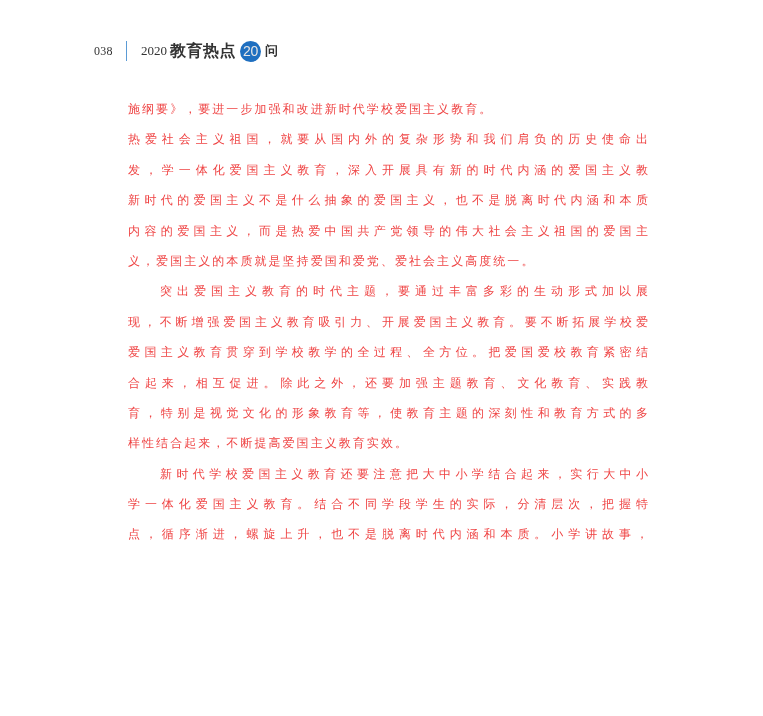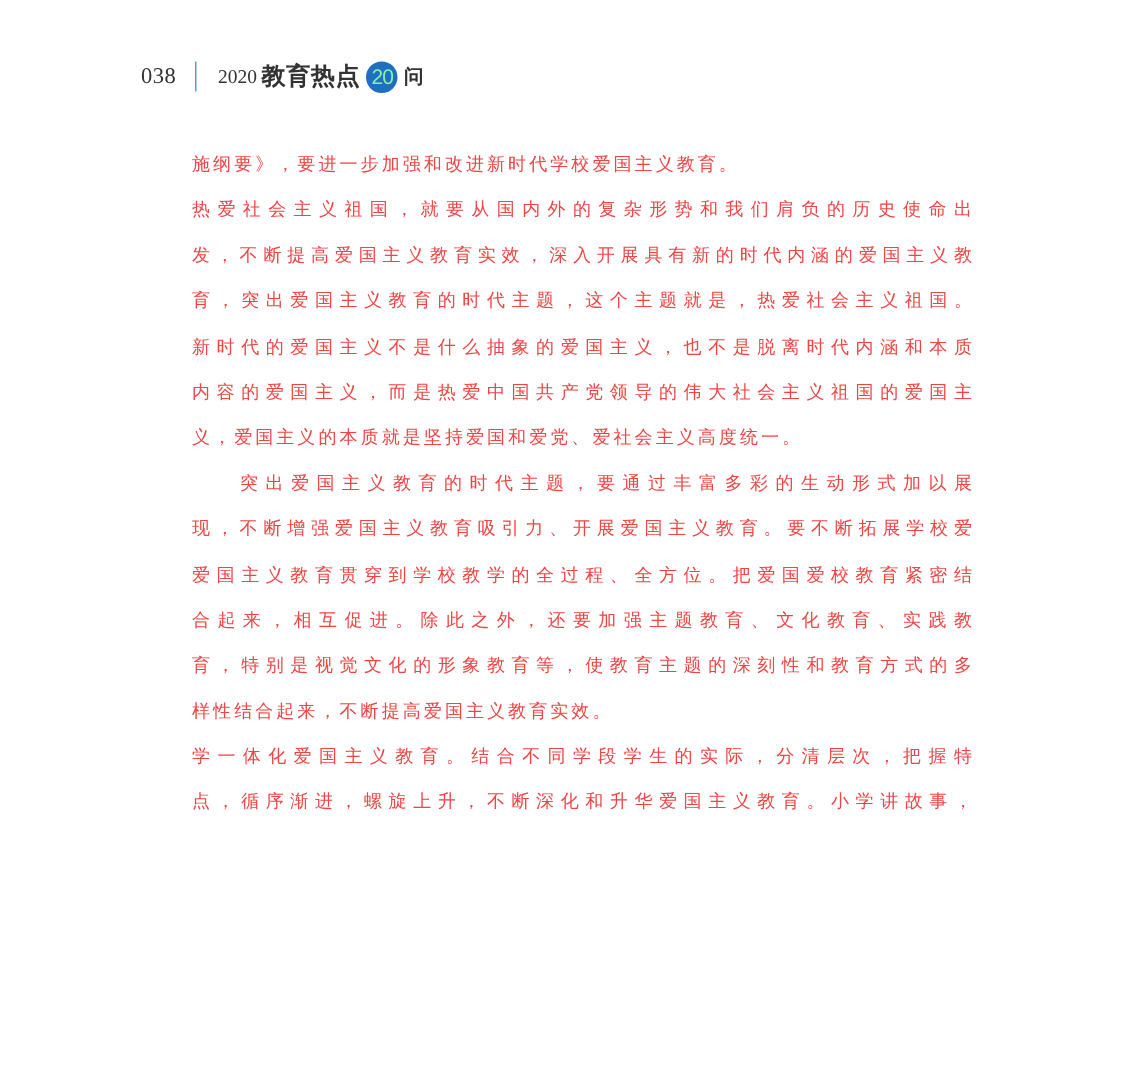--- a/index.html
+++ b/index.html
@@ -19,21 +19,21 @@
       position: absolute;
       left: 94px;
       top: 38px;
       height: 26px;
       display: flex;
       align-items: center;
       font-family: "Liberation Serif", "DejaVu Serif", serif;
       color: #333333;
     }
     .page-number {
-      font-size: 15px;
+      font-size: 12px;
       letter-spacing: 0.3px;
     }
     .header-sep {
       width: 1px;
       height: 20px;
       background: #5b9bd5;
       margin: 0 14px 0 13px;
     }
     .book-year {
       font-size: 13px;
@@ -45,21 +45,21 @@
       letter-spacing: 0.5px;
     }
     .badge {
       display: inline-flex;
       align-items: center;
       justify-content: center;
       width: 21px;
       height: 21px;
       border-radius: 50%;
       background: #1f6fc0;
-      color: #86efac;
+      color: #e5e5e5;
       font-family: "Liberation Sans", "DejaVu Sans", sans-serif;
       font-size: 14px;
       margin: 0 4px 0 4px;
       letter-spacing: -0.5px;
     }
     .book-suffix {
       font-size: 13px;
       font-weight: bold;
     }
     .body-text {
@@ -98,33 +98,33 @@
 </div>
 
 <div class="body-text">
 
   <div>
     <div class="line last">施纲要》，要进一步加强和改进新时代学校爱国主义教育。</div>
   </div>
 
   <div>
     <div class="line">热爱社会主义祖国，就要从国内外的复杂形势和我们肩负的历史使命出</div>
-    <div class="line">发，不断提高爱国主义教育实效，深入开展具有新的时代内涵的爱国主义教</div>
-    <div class="line">育，突出爱国主义教育的时代主题，这个主题就是，热爱社会主义祖国。</div>
+    <div class="line">发，学一体化爱国主义教育，深入开展具有新的时代内涵的爱国主义教</div>
     <div class="line">新时代的爱国主义不是什么抽象的爱国主义，也不是脱离时代内涵和本质</div>
     <div class="line">内容的爱国主义，而是热爱中国共产党领导的伟大社会主义祖国的爱国主</div>
     <div class="line last">义，爱国主义的本质就是坚持爱国和爱党、爱社会主义高度统一。</div>
   </div>
 
   <div>
     <div class="line indent">突出爱国主义教育的时代主题，要通过丰富多彩的生动形式加以展</div>
     <div class="line">现，不断增强爱国主义教育吸引力、开展爱国主义教育。要不断拓展学校爱</div>
     <div class="line">爱国主义教育贯穿到学校教学的全过程、全方位。把爱国爱校教育紧密结</div>
     <div class="line">合起来，相互促进。除此之外，还要加强主题教育、文化教育、实践教</div>
     <div class="line">育，特别是视觉文化的形象教育等，使教育主题的深刻性和教育方式的多</div>
     <div class="line last">样性结合起来，不断提高爱国主义教育实效。</div>
   </div>
 
   <div>
+    <div class="line indent">新时代学校爱国主义教育还要注意把大中小学结合起来，实行大中小</div>
     <div class="line">学一体化爱国主义教育。结合不同学段学生的实际，分清层次，把握特</div>
-    <div class="line">点，循序渐进，螺旋上升，不断深化和升华爱国主义教育。小学讲故事，</div>
+    <div class="line">点，循序渐进，螺旋上升，也不是脱离时代内涵和本质。小学讲故事，</div>
   </div>
 </div>
 
 </body></html>

